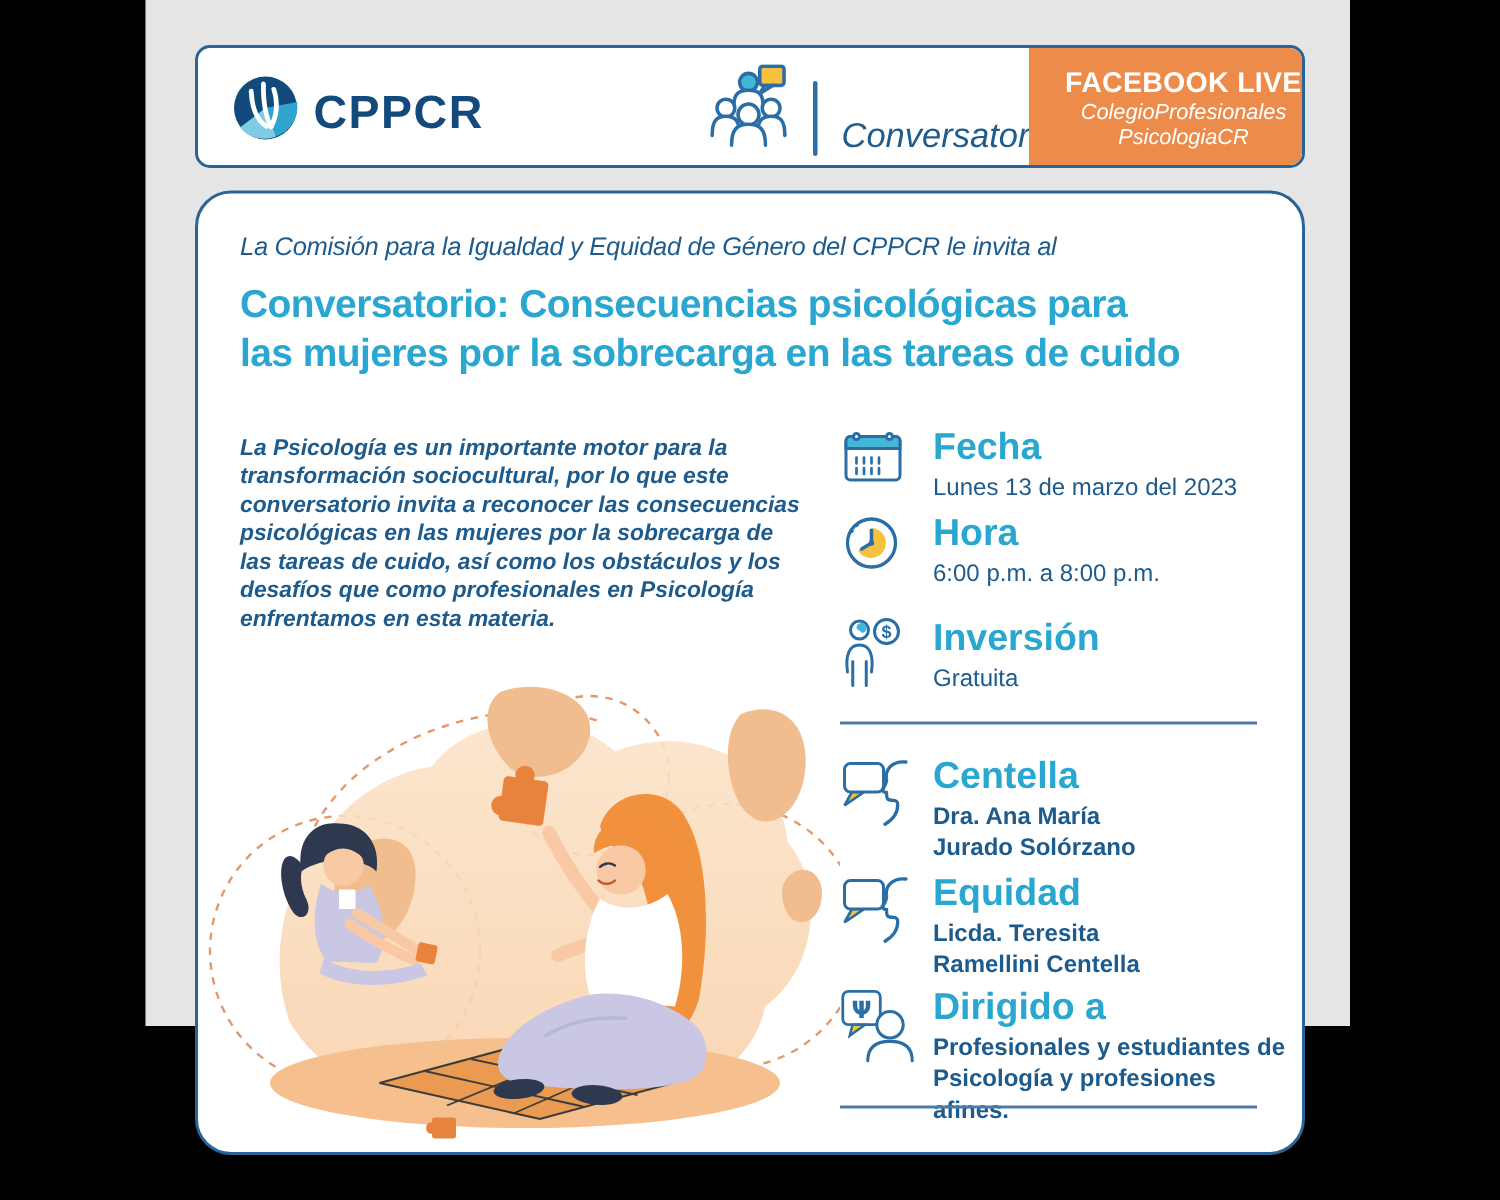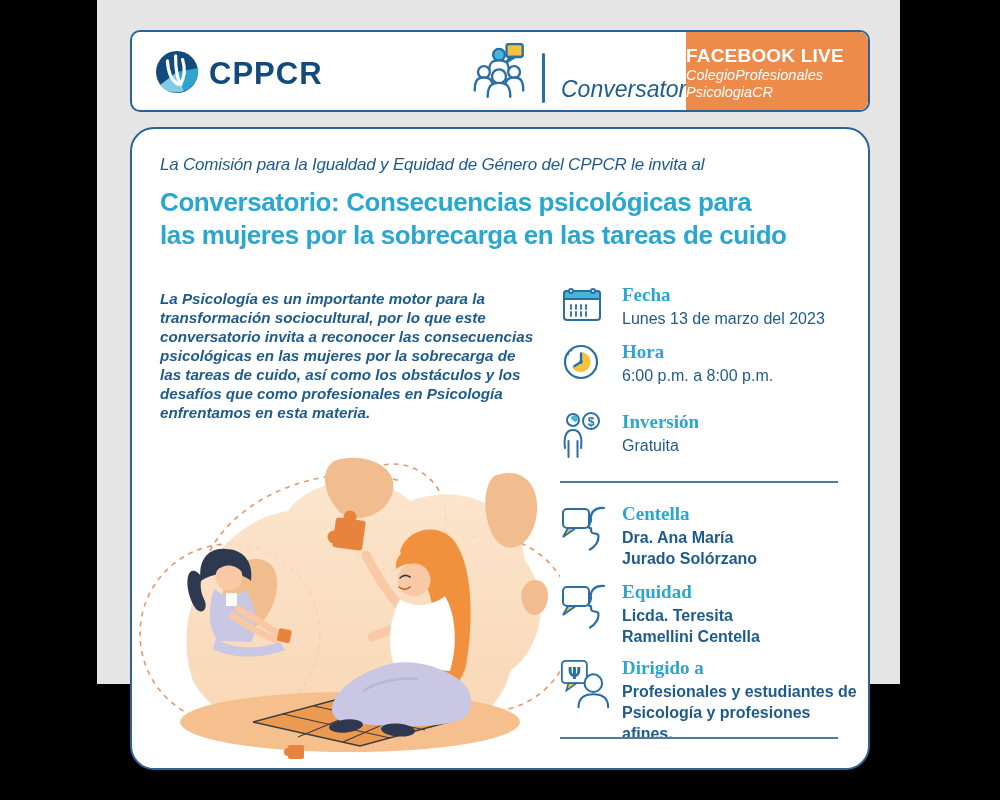--- a/index.html
+++ b/index.html
@@ -9,38 +9,38 @@
 
   
   .header-card { position:absolute; left:33px; top:30px; width:740px; height:82px;
     background:#fff; border:2px solid #2a6496; border-radius:10px; overflow:hidden; }
   .logo-wrap { position:absolute; left:22px; top:17px; display:flex; align-items:center; gap:9px; }
   .logo-text { font-size:31px; font-weight:bold; color:#114a7b; letter-spacing:1px; }
   .header-center { position:absolute; left:340px; top:11px; display:flex; align-items:flex-end; gap:16px; }
   .v-bar { width:3px; height:50px; background:#2a6ea5; border-radius:2px; }
   .conversatorio { font-size:23px; font-style:italic; color:#1f5c8c; }
   .fb-badge { position:absolute; right:0; top:0; width:182px; height:100%;
-    background:#ec8b4a; border-radius:0 8px 8px 0; color:#fff; padding:13px 0 0 0; }
+    background:#ec8b4a; border-radius:0 8px 8px 0; color:#fff; padding:13px 0 0 24px; }
   .fb-line1 { font-size:19px; font-weight:bold; letter-spacing:0.2px; }
-  .fb-line2, .fb-line3 { font-size:14.5px; font-style:italic; line-height:17px; }
+  .fb-line2, .fb-line3 { font-size:14.5px; font-style:italic; line-height:17px;text-align:center; }
 
   
   .main-card { position:absolute; left:33px; top:127px; width:740px; height:643px;
     background:#fff; border:2px solid #2a6496; border-radius:24px; overflow:hidden; }
   .intro { position:absolute; left:28px; top:26px; font-size:17px; font-style:italic;
     color:#1e5b8d; letter-spacing:-0.2px; }
   .title { position:absolute; left:28px; top:57px; font-size:26px; font-weight:bold;
     color:#29a7d1; line-height:33px; letter-spacing:-0.4px; }
   .description { position:absolute; left:28px; top:160px; width:400px; font-size:15.2px;
     font-style:italic; color:#1e5b8d; line-height:19px; }
   .preline { white-space:pre-line;font-weight:bold; }
 
   .info-row { position:absolute; left:428px; display:flex; align-items:flex-start; gap:12px; width:300px; }
   .info-icon { width:50px; flex:0 0 50px; display:flex; justify-content:flex-start; }
-  .info-label { font-size:19px; font-weight:bold; color:#29a7d1; margin-bottom:2px;font-family:Liberation Serif, serif; }
+  .info-label { font-size:25px; font-weight:bold; color:#29a7d1; margin-bottom:2px; }
   .info-value { font-size:16px; color:#1e5b8d; line-height:21px; }
   .divider { position:absolute; left:428px; width:278px; height:2px; background:#4a7ca8; }
 
   .illustration { position:absolute; left:6px; top:300px; width:422px; height:337px; }
 </style>
 </head>
 <body>
 
 <div class="stage">
 

